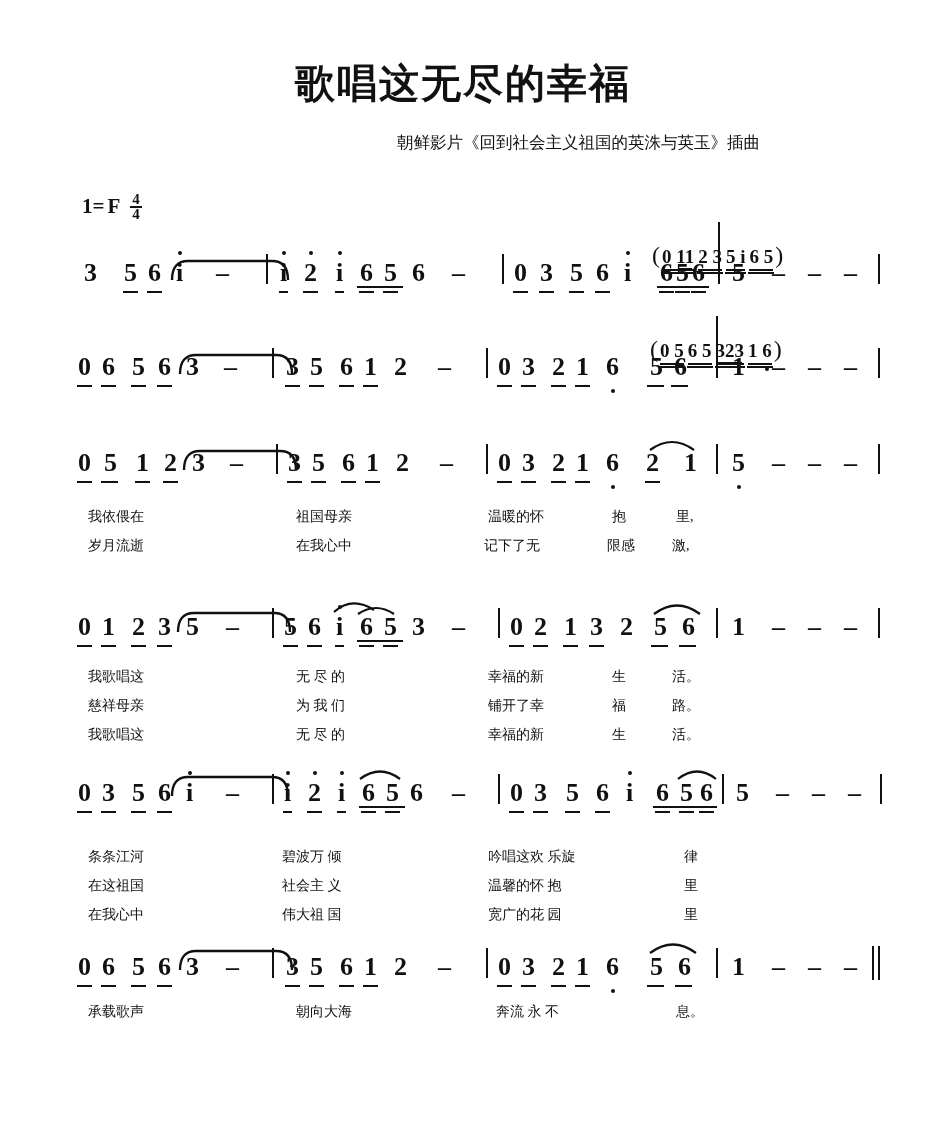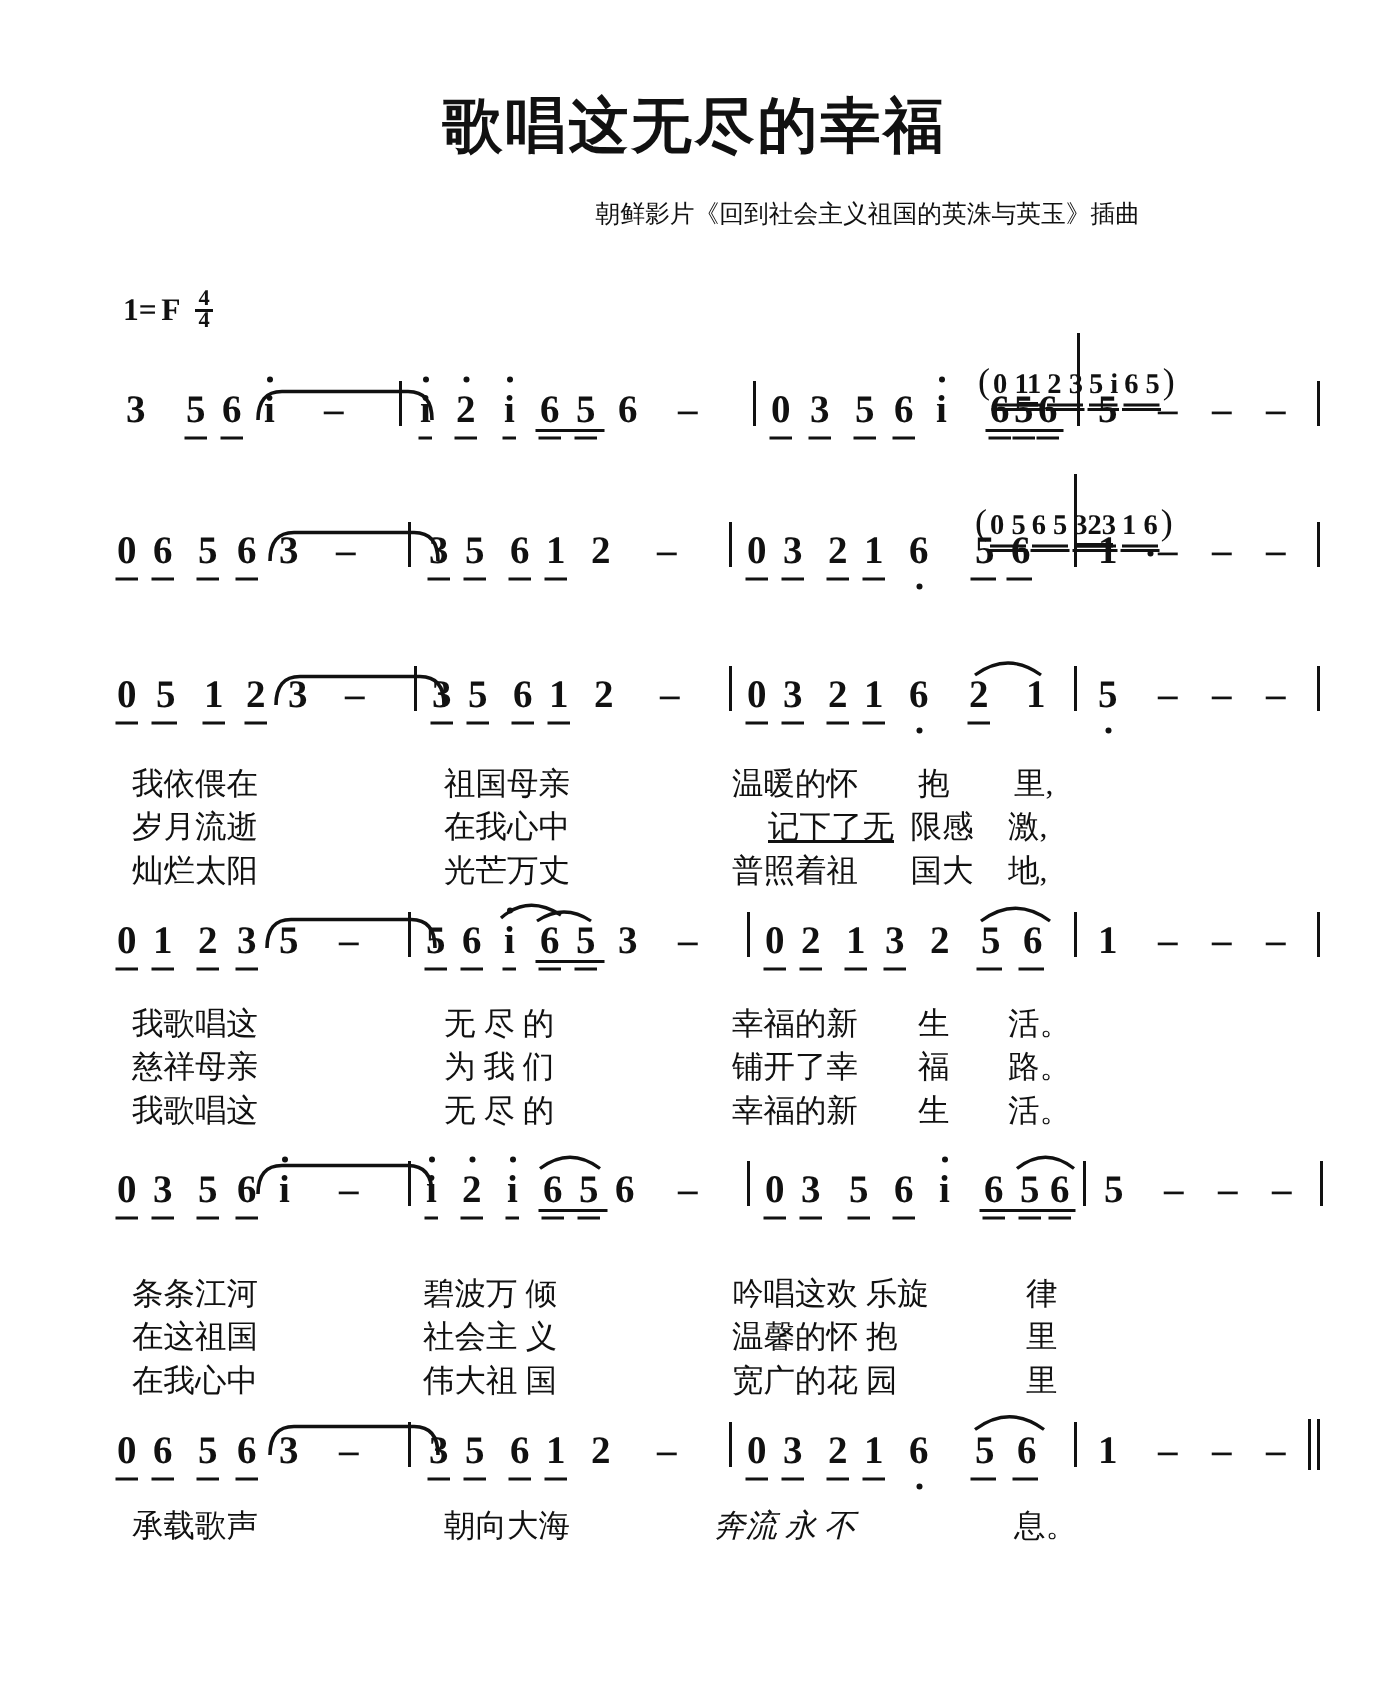--- a/index.html
+++ b/index.html
@@ -111,21 +111,21 @@
   
   .arc{position:absolute;overflow:visible;}
 
   
   .lyrics{
     position:absolute;left:0;width:926px;
     font-family:"Liberation Serif","DejaVu Serif",serif;
     font-size:19px;
   }
   .lyricline{position:relative;height:29px;white-space:nowrap;}
-  .ly{position:absolute;font-size:21px;}
+  .ly{position:absolute;font-size:14px;}
 </style>
 </head>
 <body>
 
 <div class="sheet">
 
   <div class="title">歌唱这无尽的幸福</div>
   <div class="subtitle">朝鲜影片《回到社会主义祖国的英洙与英玉》插曲</div>
 
 
@@ -273,30 +273,23 @@
     <div class="lyricline">
       <span class="ly" style="left:88px;">我依偎在</span>
       <span class="ly" style="left:296px;">祖国母亲</span>
       <span class="ly" style="left:488px;">温暖的怀</span>
       <span class="ly" style="left:612px;">抱</span>
       <span class="ly" style="left:676px;">里,</span>
     </div>
     <div class="lyricline">
       <span class="ly" style="left:88px;">岁月流逝</span>
       <span class="ly" style="left:296px;">在我心中</span>
-      <span class="ly" style="left:512px;text-decoration:underline;">记下了无</span>
+      <span class="ly" style="left:484px;">记下了无</span>
       <span class="ly" style="left:607px;">限感</span>
       <span class="ly" style="left:672px;">激,</span>
-    </div>
-    <div class="lyricline">
-      <span class="ly" style="left:88px;">灿烂太阳</span>
-      <span class="ly" style="left:296px;">光芒万丈</span>
-      <span class="ly" style="left:488px;">普照着祖</span>
-      <span class="ly" style="left:607px;">国大</span>
-      <span class="ly" style="left:672px;">地,</span>
     </div>
   </div>
 
   <div class="system" style="top:600px;">
     <svg class="arc" style="left:176px;top:10px;" width="116" height="24">
       <path d="M2,22 Q2,3 18,3 L98,3 Q114,3 114,22" fill="none" stroke="#111" stroke-width="2.4"></path>
     </svg>
     <div class="noterow">
       <span class="n u1" style="left:78px;top:12px;">0</span>
       <span class="n u1" style="left:102px;top:12px;">1</span>
@@ -476,18 +469,18 @@
         <i style="left:0;"></i>
           <i style="left:6px;"></i>
       </span>
     </div>
   </div>
 
   <div class="lyrics" style="top:1003px;">
     <div class="lyricline">
       <span class="ly" style="left:88px;">承载歌声</span>
       <span class="ly" style="left:296px;">朝向大海</span>
-      <span class="ly" style="left:476px;font-style:italic;">奔流 永 不</span>
+      <span class="ly" style="left:496px;">奔流 永 不</span>
       <span class="ly" style="left:676px;">息。</span>
     </div>
   </div>
 
 </div>
 
 </body></html>

